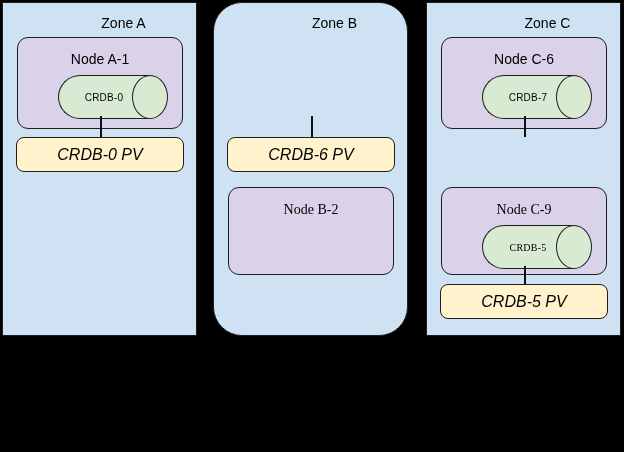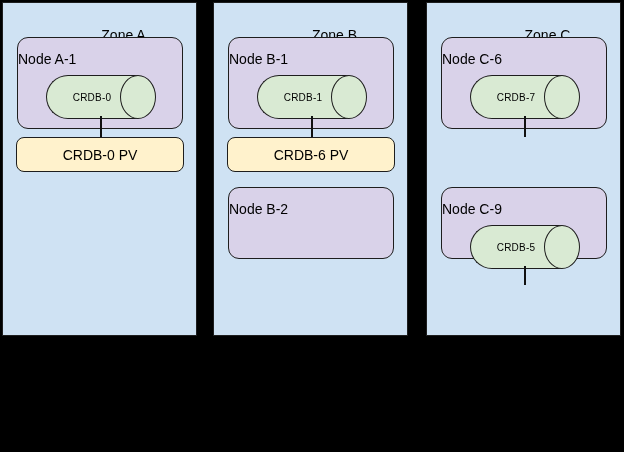--- a/index.html
+++ b/index.html
@@ -13,50 +13,50 @@
   }
   .zone {
     position: absolute;
     top: 2px;
     width: 195px;
     height: 334px;
     background: #cfe2f3;
     border: 1.4px solid #1e1e1e;
   }
   .zone-a { left: 2px; }
-  .zone-b { left: 213px; }
+  .zone-b { left: 213px; border-radius: 29px; }
   .zone-c { left: 426px; padding-left: 28px; }
   .zone-title {
     position: absolute;
-    top: 24px; left: 0; right: 0;
+    top: 12px; left: 0; right: 0;
     text-align: center;
     font-size: 14px;
     line-height: 17px;
     margin-left: 48px;
   }
   .node {
     position: absolute;
     left: 14px;
     width: 166px;
     background: #d9d2e9;
     border: 1.4px solid #1e1e1e;
     border-radius: 11px;
   }
   .node.row1 { top: 34px; height: 92px; }
-  .node.row2 { top: 184px; height: 72px; }
+  .node.row2 { top: 184px; height: 88px; font-family: Liberation Serif, serif; }
   .node-title {
     position: absolute;
     top: 13px; left: 0; right: 0;
-    text-align: left;
+    text-align: center;
     font-size: 14px;
     line-height: 17px;
   }
   .cylinder {
     position: absolute;
-    left: 28px;
+    left: 40px;
     top: 37px;
     width: 110px;
     height: 44px;
   }
   .cyl-body {
     position: absolute;
     left: 0; top: 0; bottom: 0;
     width: 92px;
     background: #d9ead3;
     border: 1.4px solid #1e1e1e;
@@ -85,21 +85,22 @@
     position: absolute;
     left: 13px;
     width: 168px;
     height: 35px;
     background: #fff2cc;
     border: 1.4px solid #1e1e1e;
     border-radius: 8px;
     display: flex;
     align-items: center;
     justify-content: center;
-    font-size: 14px;
+    font-size: 16px;
+    font-style: italic;
   }
   .pv.row1 { top: 134px; }
   .pv.row2 { top: 281px; }
   .connector {
     position: absolute;
     left: 96.5px;
     width: 2px;
     background: #111111;
     z-index: 3;
   }
@@ -122,28 +123,20 @@
       </div>
     </div>
     <div class="connector row1"></div>
     <div class="pv row1">
       <span>CRDB-0 PV</span>
     </div>
   </section>
 
   <section class="zone zone-b">
     <div class="zone-title">Zone B</div>
-    <div class="node row1">
-      <div class="node-title">Node B-1</div>
-      <div class="cylinder">
-        <div class="cyl-body"></div>
-        <div class="cyl-cap"></div>
-        <div class="cyl-label">CRDB-1</div>
-      </div>
-    </div>
     <div class="connector row1"></div>
     <div class="pv row1">
       <span>CRDB-6 PV</span>
     </div>
     <div class="node row2">
       <div class="node-title">Node B-2</div>
     </div>
   </section>
 
   <section class="zone zone-c">
@@ -159,15 +152,18 @@
     <div class="connector row1"></div>
     <div class="node row2">
       <div class="node-title">Node C-9</div>
       <div class="cylinder">
         <div class="cyl-body"></div>
         <div class="cyl-cap"></div>
         <div class="cyl-label">CRDB-5</div>
       </div>
     </div>
     <div class="connector row2"></div>
+    <div class="pv row2">
+      <span>CRDB-5 PV</span>
+    </div>
   </section>
 
 </div>
 
 </body></html>

